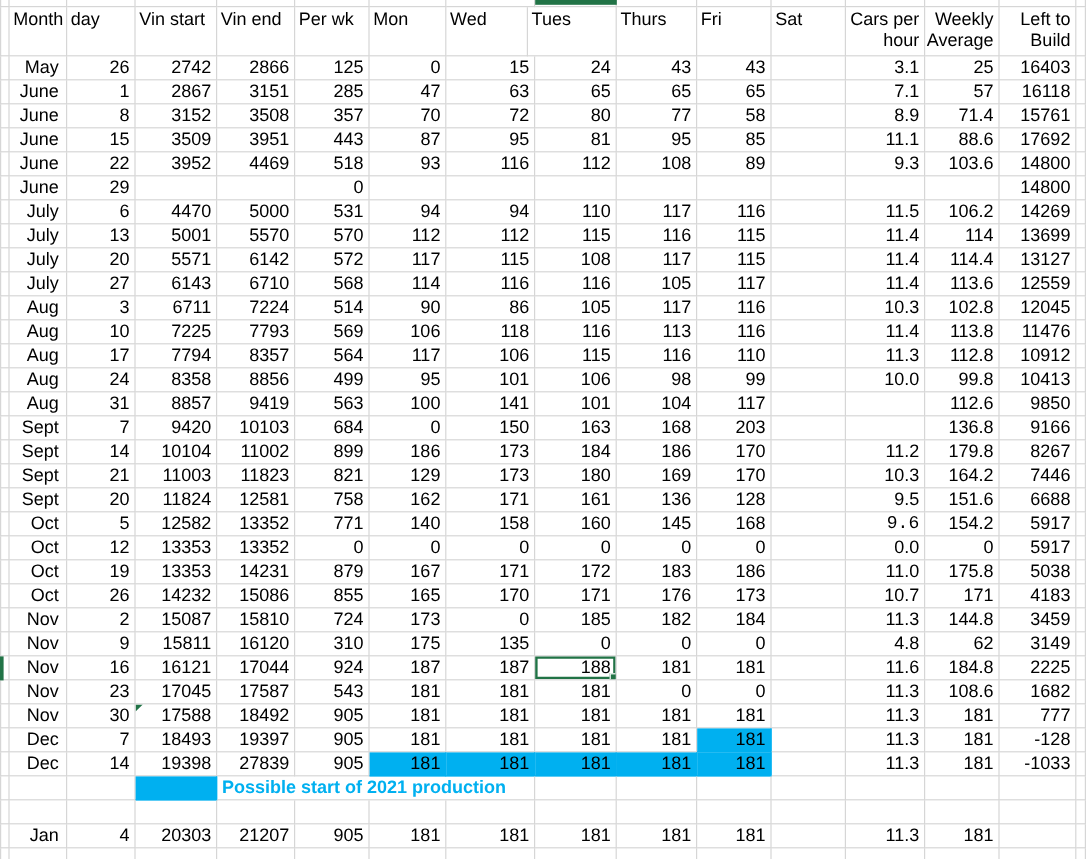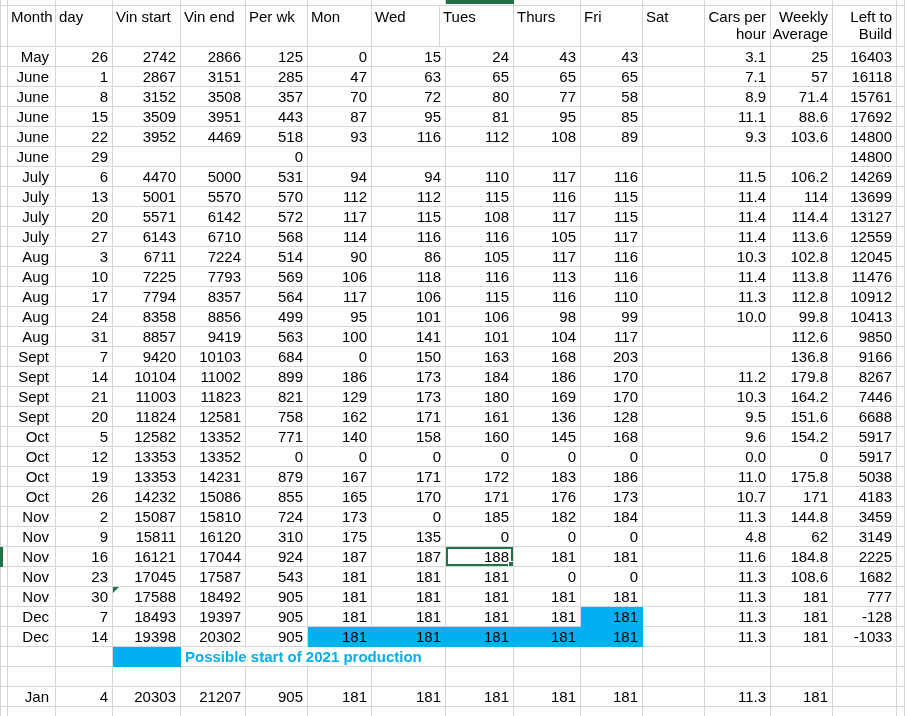--- a/index.html
+++ b/index.html
@@ -461,21 +461,21 @@
         <div class="c cell" style="width: 57px;">5</div>
         <div class="c cell" style="width: 68px;">12582</div>
         <div class="c cell" style="width: 65px;">13352</div>
         <div class="c cell" style="width: 62px;">771</div>
         <div class="c cell" style="width: 64px;">140</div>
         <div class="c cell" style="width: 74px;">158</div>
         <div class="c cell" style="width: 68px;">160</div>
         <div class="c cell" style="width: 67px;">145</div>
         <div class="c cell" style="width: 62px;">168</div>
         <div class="c cell" style="width: 62px;"></div>
-        <div class="c cell" style="width: 66px;">9.6</div>
+        <div class="c cell" style="width: 66px; font-family: Liberation Mono, monospace;">9.6</div>
         <div class="c cell" style="width: 62px;">154.2</div>
         <div class="c cell" style="width: 64px;">5917</div>
         <div class="c" style="width: 8px;"></div>
       </div>
       <div class="row" style="height: 20px;">
         <div class="c" style="width: 8px;"></div>
         <div class="c cell month" style="width: 48px;">Oct</div>
         <div class="c cell" style="width: 57px;">12</div>
         <div class="c cell" style="width: 68px;">13353</div>
         <div class="c cell" style="width: 65px;">13352</div>
@@ -633,21 +633,21 @@
         <div class="c cell" style="width: 66px;">11.3</div>
         <div class="c cell" style="width: 62px;">181</div>
         <div class="c cell" style="width: 64px;">-128</div>
         <div class="c" style="width: 8px;"></div>
       </div>
       <div class="row" style="height: 20px;">
         <div class="c" style="width: 8px;"></div>
         <div class="c cell month" style="width: 48px;">Dec</div>
         <div class="c cell" style="width: 57px;">14</div>
         <div class="c cell" style="width: 68px;">19398</div>
-        <div class="c cell" style="width: 65px;">20302</div>
+        <div class="c cell" style="width: 65px;">27839</div>
         <div class="c cell" style="width: 62px;">905</div>
         <div class="c cell hl" style="width: 64px;">181</div>
         <div class="c cell hl" style="width: 74px;">181</div>
         <div class="c cell hl" style="width: 68px;">181</div>
         <div class="c cell hl" style="width: 67px;">181</div>
         <div class="c cell hl" style="width: 62px;">181</div>
         <div class="c cell" style="width: 62px;"></div>
         <div class="c cell" style="width: 66px;">11.3</div>
         <div class="c cell" style="width: 62px;">181</div>
         <div class="c cell" style="width: 64px;">-1033</div>

